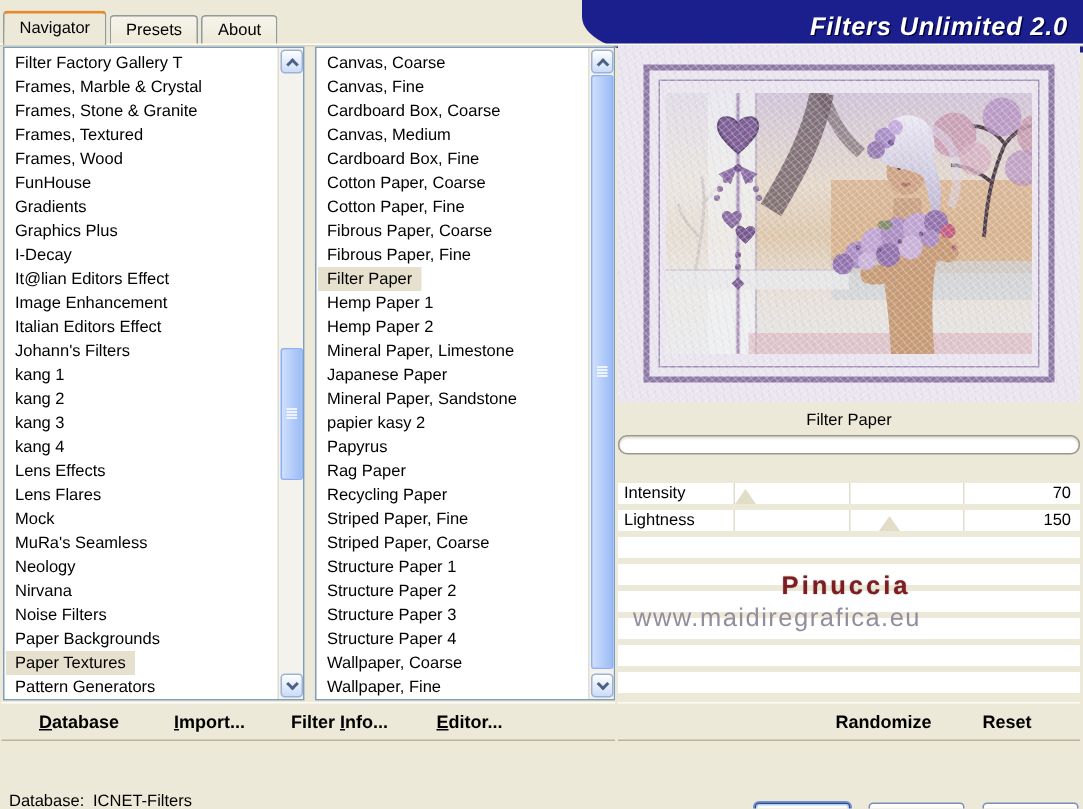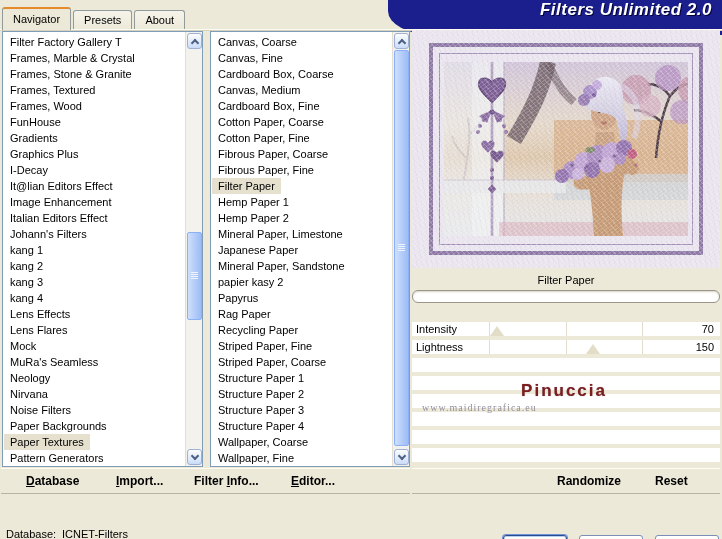--- a/index.html
+++ b/index.html
@@ -7,21 +7,21 @@
     --list-border:#7f9db9; --sb-face:#cfddfb; --sb-border:#9cb1d4;
   }
   *{box-sizing:border-box; margin:0; padding:0;}
   html,body{width:722px;height:539px;overflow:hidden;}
   body{font-family:"Liberation Sans","DejaVu Sans",sans-serif;font-size:11px;color:#000;background:var(--bg);}
   #app{position:relative;width:722px;height:539px;background:var(--bg);}
 
   
   #header{position:absolute;left:0;top:0;width:722px;height:30px;}
   #banner{position:absolute;right:0;top:0;width:334px;height:35px;background:var(--navy);
-    border-bottom-left-radius:46px 24px;display:flex;align-items:flex-start;justify-content:flex-end;padding-right:10px;}
+    border-bottom-left-radius:46px 24px;display:flex;align-items:center;justify-content:flex-end;padding-right:10px;}
   #banner .title{color:#fff;font-size:17px;font-weight:bold;font-style:italic;letter-spacing:.5px;
     text-shadow:1px 1px 0 #00003a;}
   #tabs{position:absolute;left:2px;bottom:0;display:flex;align-items:flex-end;}
   .tab{height:20px;padding:3px 10px 0 10px;border:1px solid #919b9c;border-bottom:none;
     border-radius:3px 3px 0 0;background:linear-gradient(#f6f4ea,#ece9d8);margin-right:2px;cursor:default;}
   .tab.active{height:23px;background:#ece9d8;border-top:2px solid #e68b2c;padding-top:4px;z-index:2;}
   #header-rule{position:absolute;left:0;top:29px;width:722px;height:2px;
     border-top:1px solid #fffdf2;border-bottom:1px solid #d6d2bd;}
 
   
@@ -69,21 +69,21 @@
     border:1px solid #9a978a;border-radius:6px;box-shadow:inset 0 1px 2px #d8d5c8;}
   .slider-row{position:absolute;left:0;width:308px;height:14px;background:#fff;}
   .slider-row.ticked{background-image:linear-gradient(#e0ddcf,#e0ddcf),linear-gradient(#e0ddcf,#e0ddcf),linear-gradient(#e0ddcf,#e0ddcf);
     background-repeat:no-repeat;background-size:1px 14px;background-position:25% 0,50% 0,75% 0;}
   .slider-label{position:absolute;left:4px;top:1px;}
   .slider-value{position:absolute;right:6px;top:1px;}
   .slider-thumb{position:absolute;bottom:0;width:0;height:0;border-left:7px solid transparent;
     border-right:7px solid transparent;border-bottom:10px solid #e2ddc6;}
   #watermark1{position:absolute;left:10px;top:351px;width:185px;text-align:right;font-size:17px;font-weight:bold;
     color:#7f1d1d;letter-spacing:2px;text-shadow:0 0 1px #8d8596;}
-  #watermark2{position:absolute;left:10px;top:372px;width:185px;text-align:left;font-size:10px;color:#938d9e;letter-spacing:1px;font-family:Liberation Serif, serif;}
+  #watermark2{position:absolute;left:10px;top:372px;width:185px;text-align:right;font-size:17px;color:#938d9e;letter-spacing:1px;}
 
   
   #bottom{position:absolute;left:0;top:496px;width:722px;height:43px;background:var(--bg);margin-top:24px;}
   .status-line{position:absolute;left:6px;white-space:nowrap;}
   .status-label{display:inline-block;width:56px;}
   #status-db{top:8px;} #status-count{top:22px;}
   .xp-btn{position:absolute;top:15px;width:64px;height:22px;font-family:inherit;font-size:11px;
     border:1px solid #7b8eb8;border-radius:3px;background:linear-gradient(#ffffff,#f2f0e4 60%,#dedac8);cursor:default;}
   .xp-btn.default{box-shadow:0 0 0 1px #6f93d6, inset 0 0 0 1px #b8d0f0;border-color:#2a4b8d;}
   #btn-0{left:503px;} #btn-1{left:579px;} #btn-2{left:655px;}

